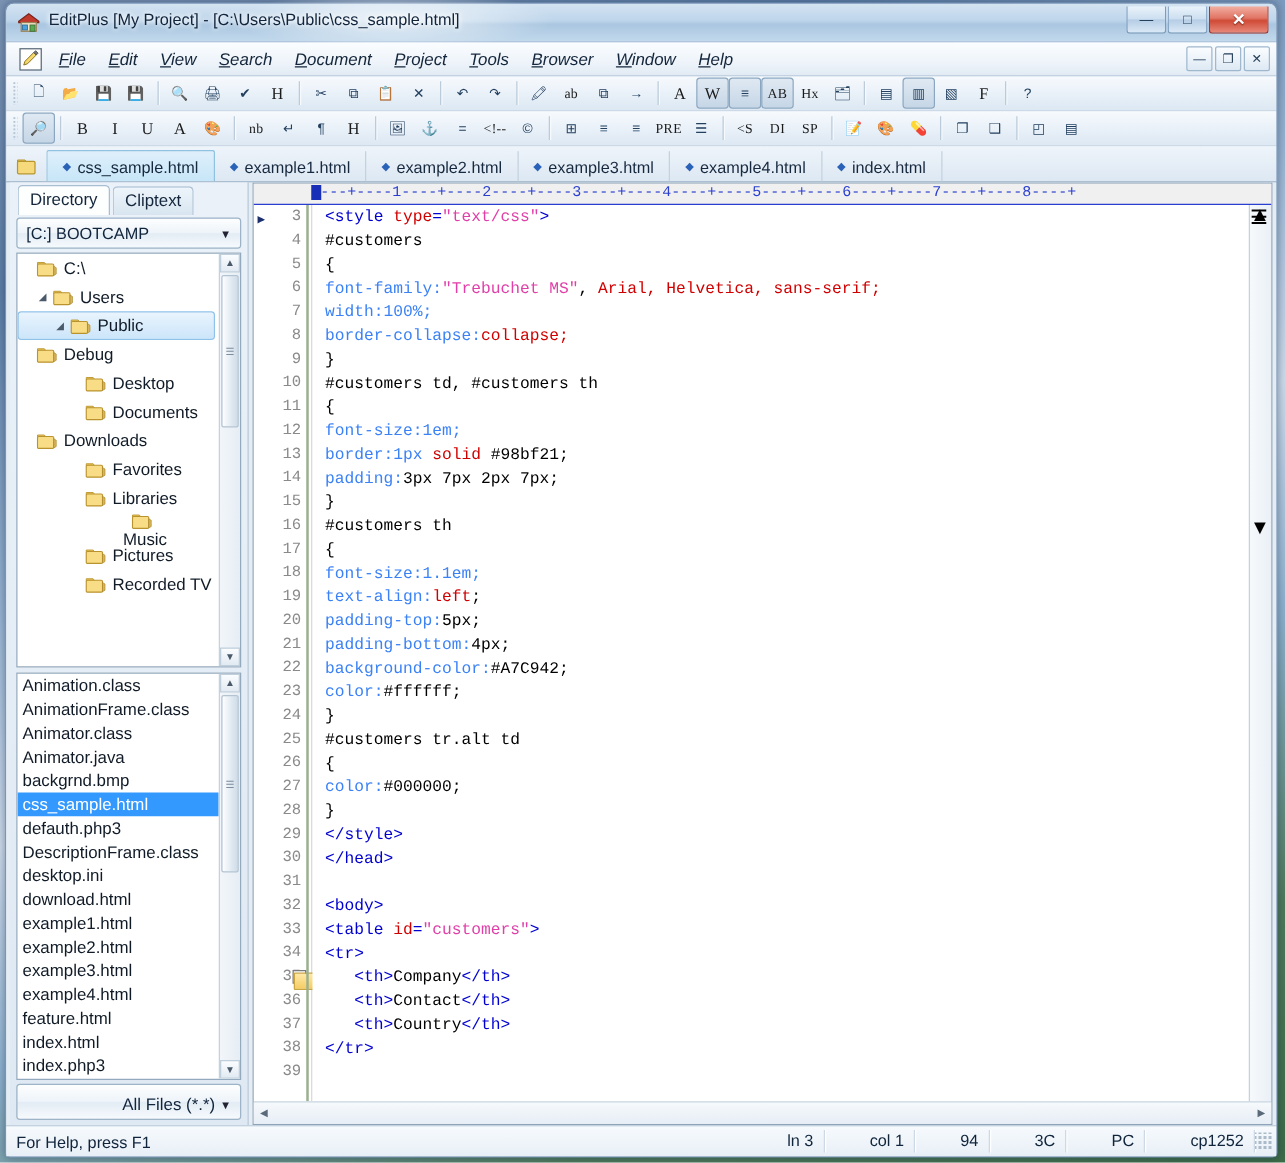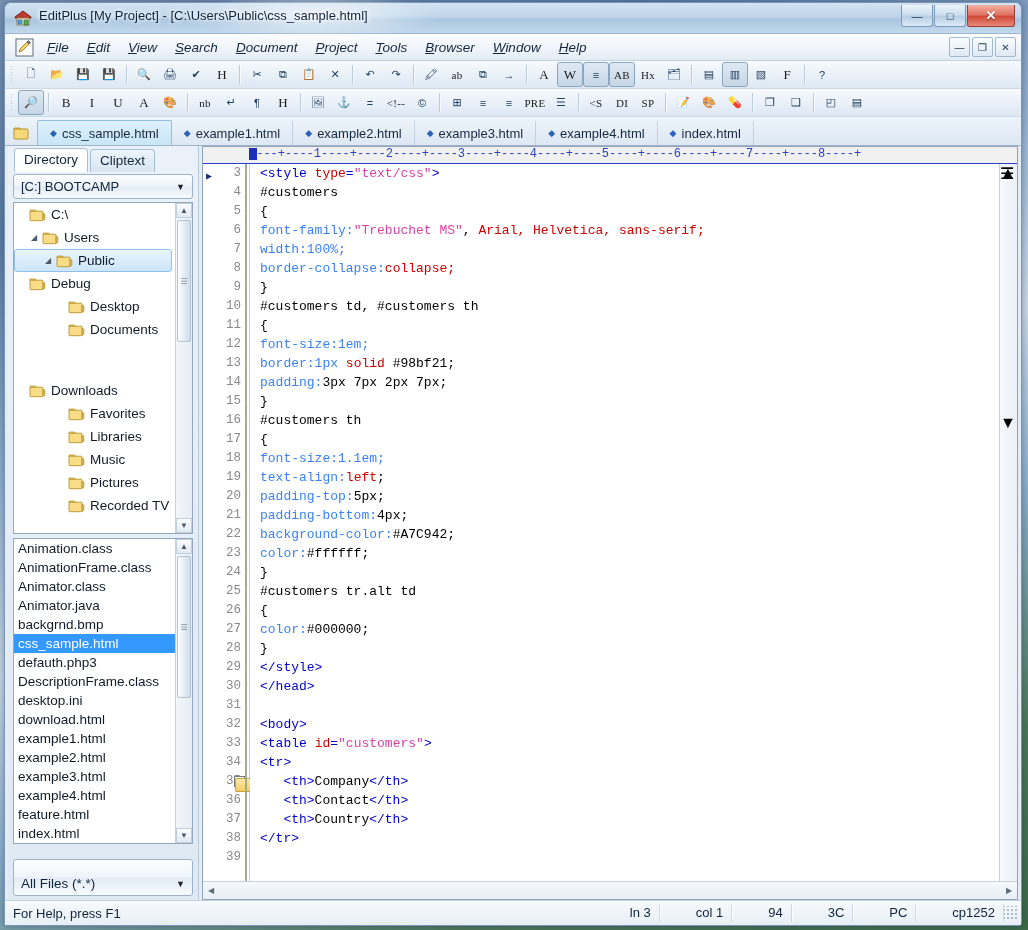--- a/index.html
+++ b/index.html
@@ -179,24 +179,24 @@
   #filelist{
     margin:4px 5px 3px 5px;flex:1 1 auto;background:#fff;border:1px solid #93a9bd;
     position:relative;overflow:hidden;min-height:0;
   }
   .frow{
     height:19px;line-height:19px;font-size:13.5px;color:#101b27;padding-left:4px;
     white-space:nowrap;cursor:default;
   }
   .frow.sel{background:#3399ff;color:#fff;}
   #filter-combo{
-    margin:12px 5px 4px 5px;height:23px;
+    margin:0 5px 4px 5px;height:23px;
     border:1px solid #9db4c8;border-radius:3px;
     background:linear-gradient(180deg,#fdfefe 0%,#eef4fa 48%,#e3ecf4 52%,#f6fafd 100%);
-    display:flex;align-items:center;padding:12px 3px 0 7px;font-size:13.5px;color:#10243c;
+    display:flex;align-items:center;padding:4px 3px 0 7px;font-size:13.5px;color:#10243c;text-align:right;
   }
   #filter-combo .cap{flex:1 1 auto;}
   
   #editor{flex:1 1 auto;display:flex;flex-direction:column;min-width:0;background:#fff;
     border:1px solid #8fa4b8;margin:0 0 0 3px;}
   #ruler{
     height:16px;flex:0 0 auto;background:#f0f0f0;border-bottom:1px solid #2a3fd0;
     position:relative;overflow:hidden;
     font-family:"Liberation Mono",monospace;font-size:12px;color:#2a3fd0;
     white-space:pre;letter-spacing:0px;
@@ -482,21 +482,21 @@
             </div>
             <div class="trow" style="padding-left: 43px;">
               <span class="tri"></span>
               <svg viewBox="0 0 17 14" width="17" height="14" style="margin-right: 5px; flex: 0 0 auto;">
                 <path d="M1 2 L6.5 2 L8 4 L1 4 Z" fill="#e9c65c" stroke="#b9932d" stroke-width=".7"></path>
                 <rect x="1" y="3.2" width="13" height="9.5" rx="1" fill="#f8dc86" stroke="#b9932d" stroke-width=".9"></rect>
                 <path d="M14 5 l2 1.2 v5 l-2 1.2 z" fill="#d8b558" stroke="#a9842a" stroke-width=".5"></path>
               </svg>
               <span>Documents</span>
             </div>
-            <div class="trow" style=" margin-top: 38px;">
+            <div class="trow" style="">
               <span class="tri"></span>
               <svg viewBox="0 0 17 14" width="17" height="14" style="margin-right: 5px; flex: 0 0 auto;">
                 <path d="M1 2 L6.5 2 L8 4 L1 4 Z" fill="#e9c65c" stroke="#b9932d" stroke-width=".7"></path>
                 <rect x="1" y="3.2" width="13" height="9.5" rx="1" fill="#f8dc86" stroke="#b9932d" stroke-width=".9"></rect>
                 <path d="M14 5 l2 1.2 v5 l-2 1.2 z" fill="#d8b558" stroke="#a9842a" stroke-width=".5"></path>
               </svg>
               <span>Downloads</span>
             </div>
             <div class="trow" style="padding-left: 43px;">
               <span class="tri"></span>
@@ -509,21 +509,21 @@
             </div>
             <div class="trow" style="padding-left: 43px;">
               <span class="tri"></span>
               <svg viewBox="0 0 17 14" width="17" height="14" style="margin-right: 5px; flex: 0 0 auto;">
                 <path d="M1 2 L6.5 2 L8 4 L1 4 Z" fill="#e9c65c" stroke="#b9932d" stroke-width=".7"></path>
                 <rect x="1" y="3.2" width="13" height="9.5" rx="1" fill="#f8dc86" stroke="#b9932d" stroke-width=".9"></rect>
                 <path d="M14 5 l2 1.2 v5 l-2 1.2 z" fill="#d8b558" stroke="#a9842a" stroke-width=".5"></path>
               </svg>
               <span>Libraries</span>
             </div>
-            <div class="trow" style="padding-left: 43px;">
+            <div class="trow" style="padding-left: 43px; flex-direction: column;">
               <span class="tri"></span>
               <svg viewBox="0 0 17 14" width="17" height="14" style="margin-right: 5px; flex: 0 0 auto;">
                 <path d="M1 2 L6.5 2 L8 4 L1 4 Z" fill="#e9c65c" stroke="#b9932d" stroke-width=".7"></path>
                 <rect x="1" y="3.2" width="13" height="9.5" rx="1" fill="#f8dc86" stroke="#b9932d" stroke-width=".9"></rect>
                 <path d="M14 5 l2 1.2 v5 l-2 1.2 z" fill="#d8b558" stroke="#a9842a" stroke-width=".5"></path>
               </svg>
               <span>Music</span>
             </div>
             <div class="trow" style="padding-left: 43px;">
               <span class="tri"></span>

